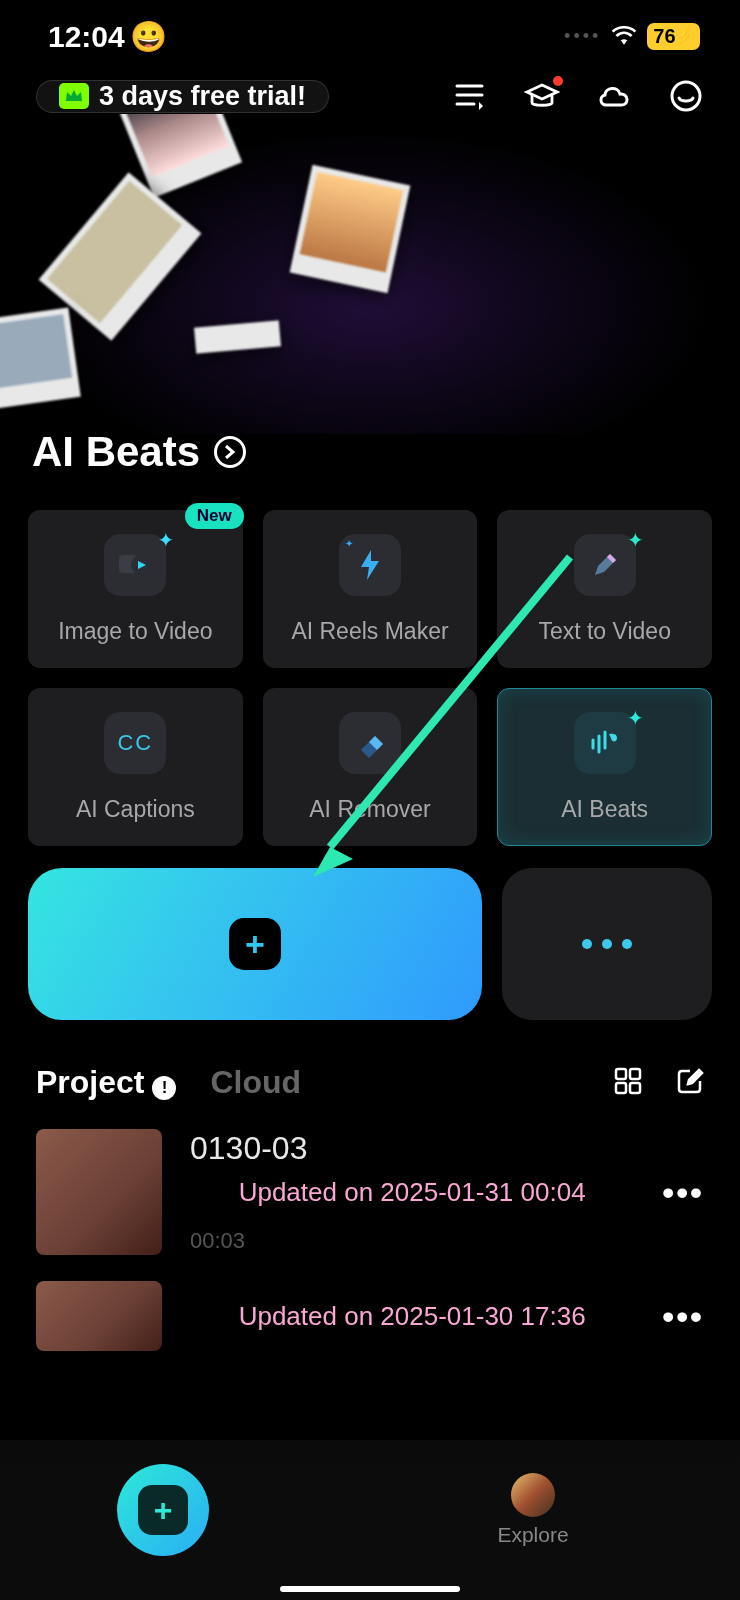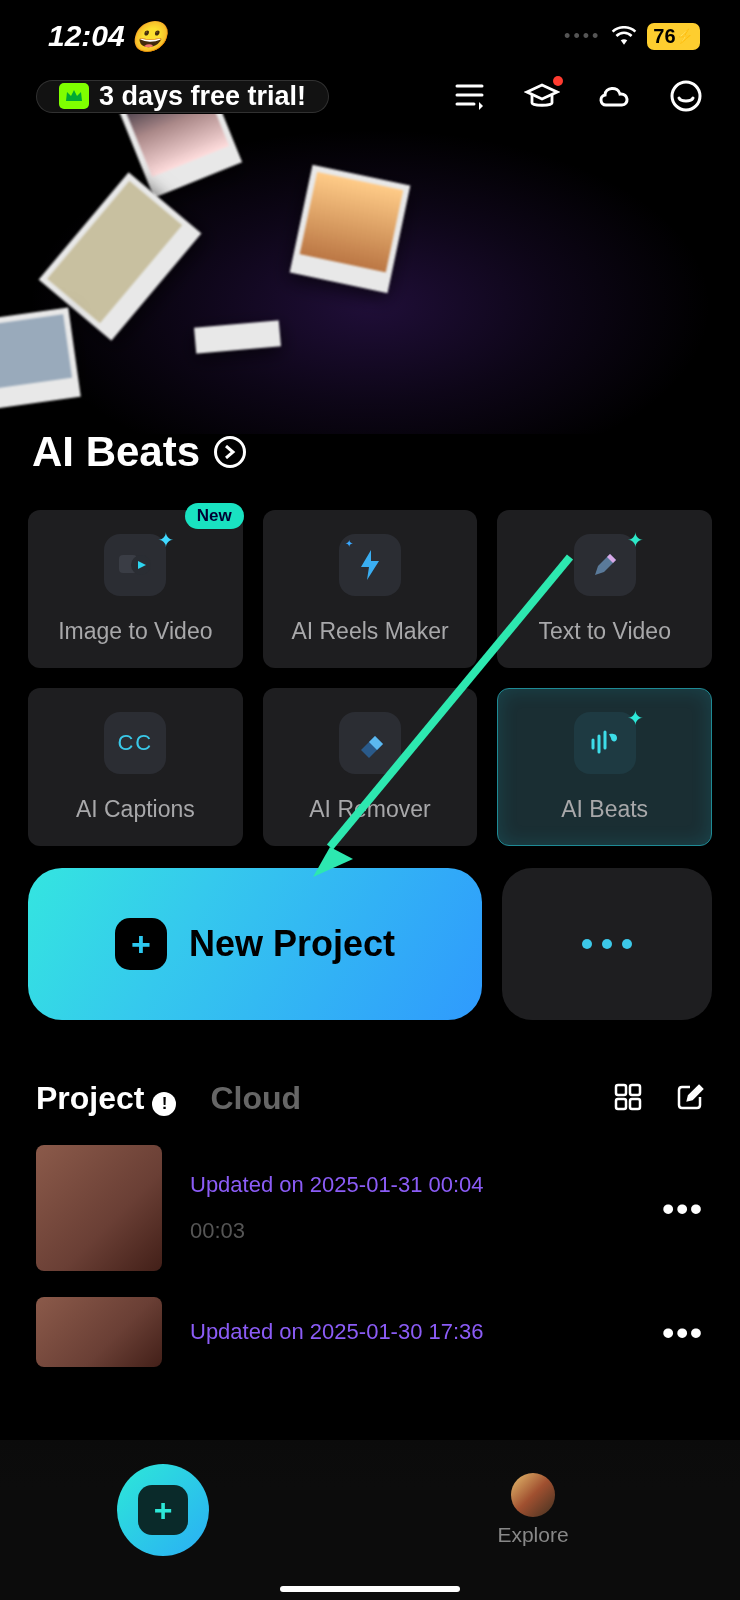--- a/index.html
+++ b/index.html
@@ -12,21 +12,21 @@
   overflow: hidden;
   position: relative;
 }
 .status-bar {
   display: flex;
   justify-content: space-between;
   align-items: center;
   padding: 12px 40px 0 48px;
   height: 60px;
 }
-.status-left { display: flex; align-items: center; gap: 6px; font-size: 30px; font-weight: 600; font-style: italic; }
+.status-left { display: flex; align-items: flex-end; gap: 6px; font-size: 30px; font-weight: 600; }
 .status-right { display: flex; align-items: center; gap: 10px; }
 .dots { color: #555; letter-spacing: 3px; font-size: 18px; }
 .wifi-icon { width: 26px; height: 20px; }
 .battery {
   background: #fece2f;
   color: #000;
   border-radius: 7px;
   padding: 2px 6px;
   font-size: 20px;
   font-weight: 700;
@@ -162,21 +162,21 @@
   border-radius: 30px;
   height: 152px;
   display:flex;align-items:center;justify-content:center;
 }
 .more-dots { display:flex; gap:10px; }
 .more-dots span { width:10px;height:10px;background:#3cc8e8;border-radius:50%; }
 
 .tabs-row {
   display: flex;
   align-items: center;
-  padding: 60px 36px 0 36px;
+  padding: 44px 36px 0 36px;
 }
 .tabs { display: flex; gap: 34px; font-size: 32px; font-weight: 700; }
 .tab-inactive { color: #666; }
 .info-circle {
   display:inline-flex;width:24px;height:24px;background:#fff;border-radius:50%;
   color:#000;font-size:17px;align-items:center;justify-content:center;margin-left:8px;
   font-weight:900;
 }
 .tabs-right { margin-left:auto; display:flex; gap:34px; }
 
@@ -185,21 +185,21 @@
   align-items: center;
   gap: 28px;
   padding: 28px 36px 12px 36px;
 }
 .thumb {
   width: 126px; height: 126px; background: linear-gradient(135deg,#8b5a4a 0%,#6a3f35 60%,#421f18 100%);
   border-radius: 8px;
 }
 .proj-info { flex: 1; }
 .proj-title { font-size: 32px; font-weight: 500; color: #e8e8e8; margin-bottom: 10px;}
-.proj-meta { font-size: 22px; color: #8b5cf6; margin-bottom: 20px;}
+.proj-meta { font-size: 26px; color: #f9a8d4; margin-bottom: 20px; text-align: center;}
 .proj-dur { font-size: 22px; color: #555; }
 .proj-more { color: #fff; font-size: 34px; letter-spacing:2px; font-weight:800;}
 
 .bottom-nav {
   position: absolute;
   bottom: 0; left: 0; right: 0;
   height: 160px;
   background: linear-gradient(to top, #0c0c0c 70%, rgba(12,12,12,0.92) 100%);
   display: flex;
   align-items: center;
@@ -367,21 +367,20 @@
         <path d="M20 4 C20 4 28 2 28 8 C28 13 22 12 22 8" fill="#3ddde8" stroke-width="0"></path>
       </svg>
     </div>
     <span class="feature-label">AI Beats</span>
   </div>
 </div>
 
 <div class="action-row">
   <div class="new-project-btn">
     <span class="plus-box">+</span>
-    <span>New Project</span>
   </div>
   <div class="more-card">
     <div class="more-dots">
         <span></span>
         <span></span>
         <span></span>
       </div>
   </div>
 </div>
 
@@ -406,20 +405,21 @@
         <path d="M14 4 H6 C4 4 3 5 3 7 V22 C3 24 4 25 6 25 H21 C23 25 24 24 24 22 V14"></path>
         <path d="M23 3 L26 6 L16 16 L12 17 L13 13 Z" fill="#fff"></path>
       </svg>
     </span>
   </div>
 </div>
 
 <div class="project-item">
   <div class="thumb"></div>
   <div class="proj-info">
+    <div class="proj-title">0130-03</div>
     <div class="proj-meta">Updated on 2025-01-31 00:04</div>
     <div class="proj-dur">00:03</div>
   </div>
   <div class="proj-more">•••</div>
 </div>
 <div class="project-item" style="padding-top:14px;">
   <div class="thumb" style="height:70px;"></div>
   <div class="proj-info">
     <div class="proj-meta" style="margin-bottom:0;">Updated on 2025-01-30 17:36</div>
   </div>

